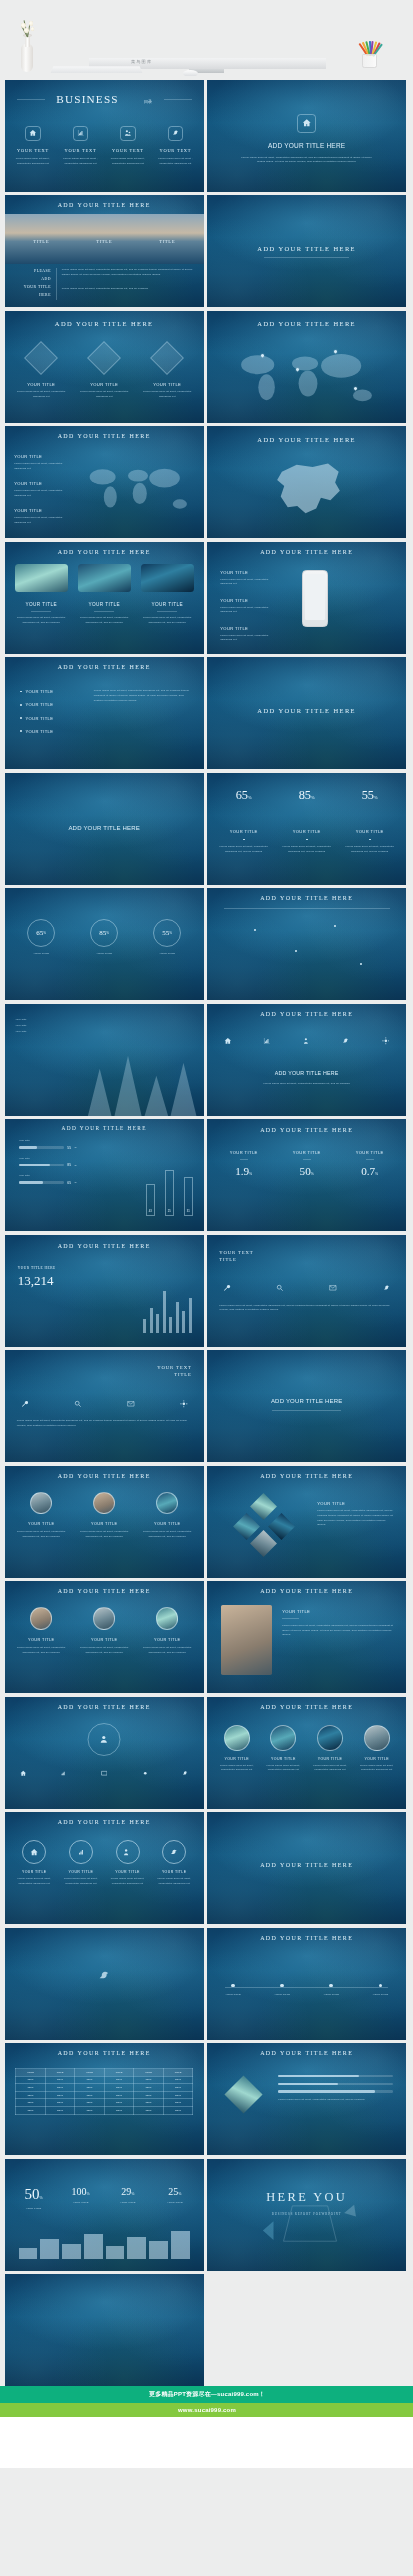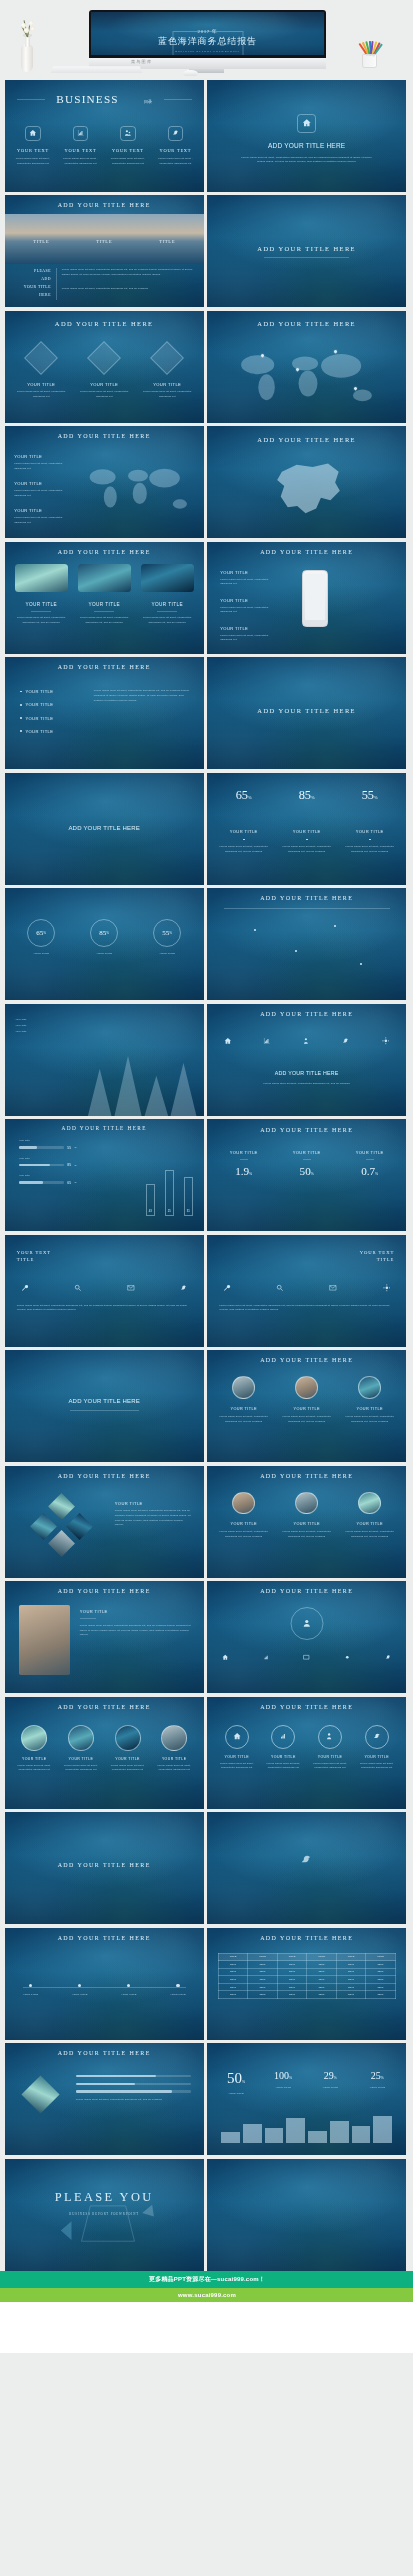--- a/index.html
+++ b/index.html
@@ -128,28 +128,20 @@
       <div class="lip"></div>
     <div class="stem" style="left:10px;top:2.4px;height:16.6px;transform:rotate(-12deg)"></div>
     <div class="stem" style="left:10px;top:3.5px;height:15.4px;transform:rotate(10deg)"></div>
     <div class="stem" style="left:10px;top:6px;height:13px;transform:rotate(-28deg)"></div>
     <div class="flw" style="left:4.7px;top:5.3px"></div>
     <div class="flw" style="left:12px;top:3px"></div>
     <div class="flw" style="left:7.7px;top:10px"></div>
     <div class="flw" style="left:14px;top:9px;width:3.5px;height:3.5px"></div>
   </div>
 
-  <div class="monitor">
-    <div class="screen">
-      <div class="hero-box"></div>
-      <div class="hero-year t-serif">2017 年</div>
-      <div class="hero-title">蓝色海洋商务总结报告</div>
-      <div class="hero-sub">BUSINESS  REPORT  POEWRPOINT</div>
-    </div>
-  </div>
   <div class="mon-stand"></div>
   <div class="mon-brand">菜鸟图库</div>
   <div class="mon-neck"></div>
   <div class="desk"></div>
   <div class="mouse"></div>
 
   <div class="pencils">
     <div class="p" style="left:12px;background:#e4572e;transform:rotate(-34deg)"></div>
     <div class="p" style="left:13px;background:#f2a93b;transform:rotate(-24deg)"></div>
     <div class="p" style="left:14px;background:#4caf50;transform:rotate(-14deg)"></div>
@@ -604,20 +596,39 @@
       </div>
       <div class="col3">
         <div class="yt">YOUR TITLE</div>
         <div class="rule" style="position:relative;margin-top:3.5px;width:8.3px"></div>
         <div style="margin-top:6px"><span class="big" style="font-size:11.2px">0.7</span><span style="font-size:3.5px">%</span></div>
       </div>
     </div>
   </div>
     </div>
 
+  <div class="slide">
+      <div class="sl-in">
+    <div class="sl-title" style="top:8.3px;font-size:6px">ADD  YOUR  TITLE  HERE</div>
+    <div style="position:absolute;top:31px;left:13px">
+      <div class="t-serif" style="font-size:3.5px;letter-spacing:0.5px">YOUR TITLE HERE</div>
+      <div class="big" style="font-size:13px;margin-top:3.5px">13,214</div>
+    </div>
+    <div style="position:absolute;bottom:14px;right:12px;display:flex;gap:3.5px;align-items:flex-end;height:47px">
+      <div class="vbar" style="width:3px;height:28%"></div>
+          <div class="vbar" style="width:3px;height:52%"></div>
+      <div class="vbar" style="width:3px;height:40%"></div>
+          <div class="vbar" style="width:3px;height:88%"></div>
+      <div class="vbar" style="width:3px;height:34%"></div>
+          <div class="vbar" style="width:3px;height:64%"></div>
+      <div class="vbar" style="width:3px;height:46%"></div>
+          <div class="vbar" style="width:3px;height:74%"></div>
+    </div>
+  </div>
+    </div>
 
   <div class="slide">
       <div class="sl-in">
     <div style="position:absolute;top:15.4px;left:12px">
       <div class="t-serif" style="font-size:4.7px;letter-spacing:0.9px">YOUR  TEXT</div>
       <div class="t-serif" style="font-size:4.7px;letter-spacing:0.9px;margin-top:1.8px">TITLE</div>
     </div>
     <div style="position:absolute;top:46px;left:12px;right:12px;display:flex;justify-content:space-between">
       <div class="iconbox" style="border:none">
             <svg viewBox="0 0 24 24">
@@ -1021,21 +1032,21 @@
           <div class="vbar" style="flex:1;height:70%"></div>
       <div class="vbar" style="flex:1;height:55%"></div>
           <div class="vbar" style="flex:1;height:88%"></div>
     </div>
   </div>
     </div>
 
   <div class="slide">
       <div class="sl-in">
     <div style="position:absolute;top:31px;left:0;right:0;text-align:center">
-      <div class="t-serif" style="font-size:12.4px;letter-spacing:2.4px;color:#d9eef8">PLEASE   YOU</div>
+      <div class="t-serif" style="font-size:12.4px;letter-spacing:2.4px;color:#d9eef8">HERE   YOU</div>
       <div class="t-serif" style="font-size:3px;letter-spacing:0.9px;margin-top:7px;color:#a9cee2">BUSINESS REPORT POEWRPOINT</div>
     </div>
     <svg style="position:absolute;top:41px;left:44px;width:118px;height:53px;opacity:.35" viewBox="0 0 200 90">
       <polygon points="70,10 130,10 145,70 55,70" fill="none" stroke="#cfe7f4" stroke-width="1"></polygon>
       <polygon points="20,52 38,36 38,68" fill="#6fc0e0"></polygon>
       <polygon points="175,8 158,22 178,28" fill="#9cc6d8"></polygon>
     </svg>
   </div>
     </div>
 

